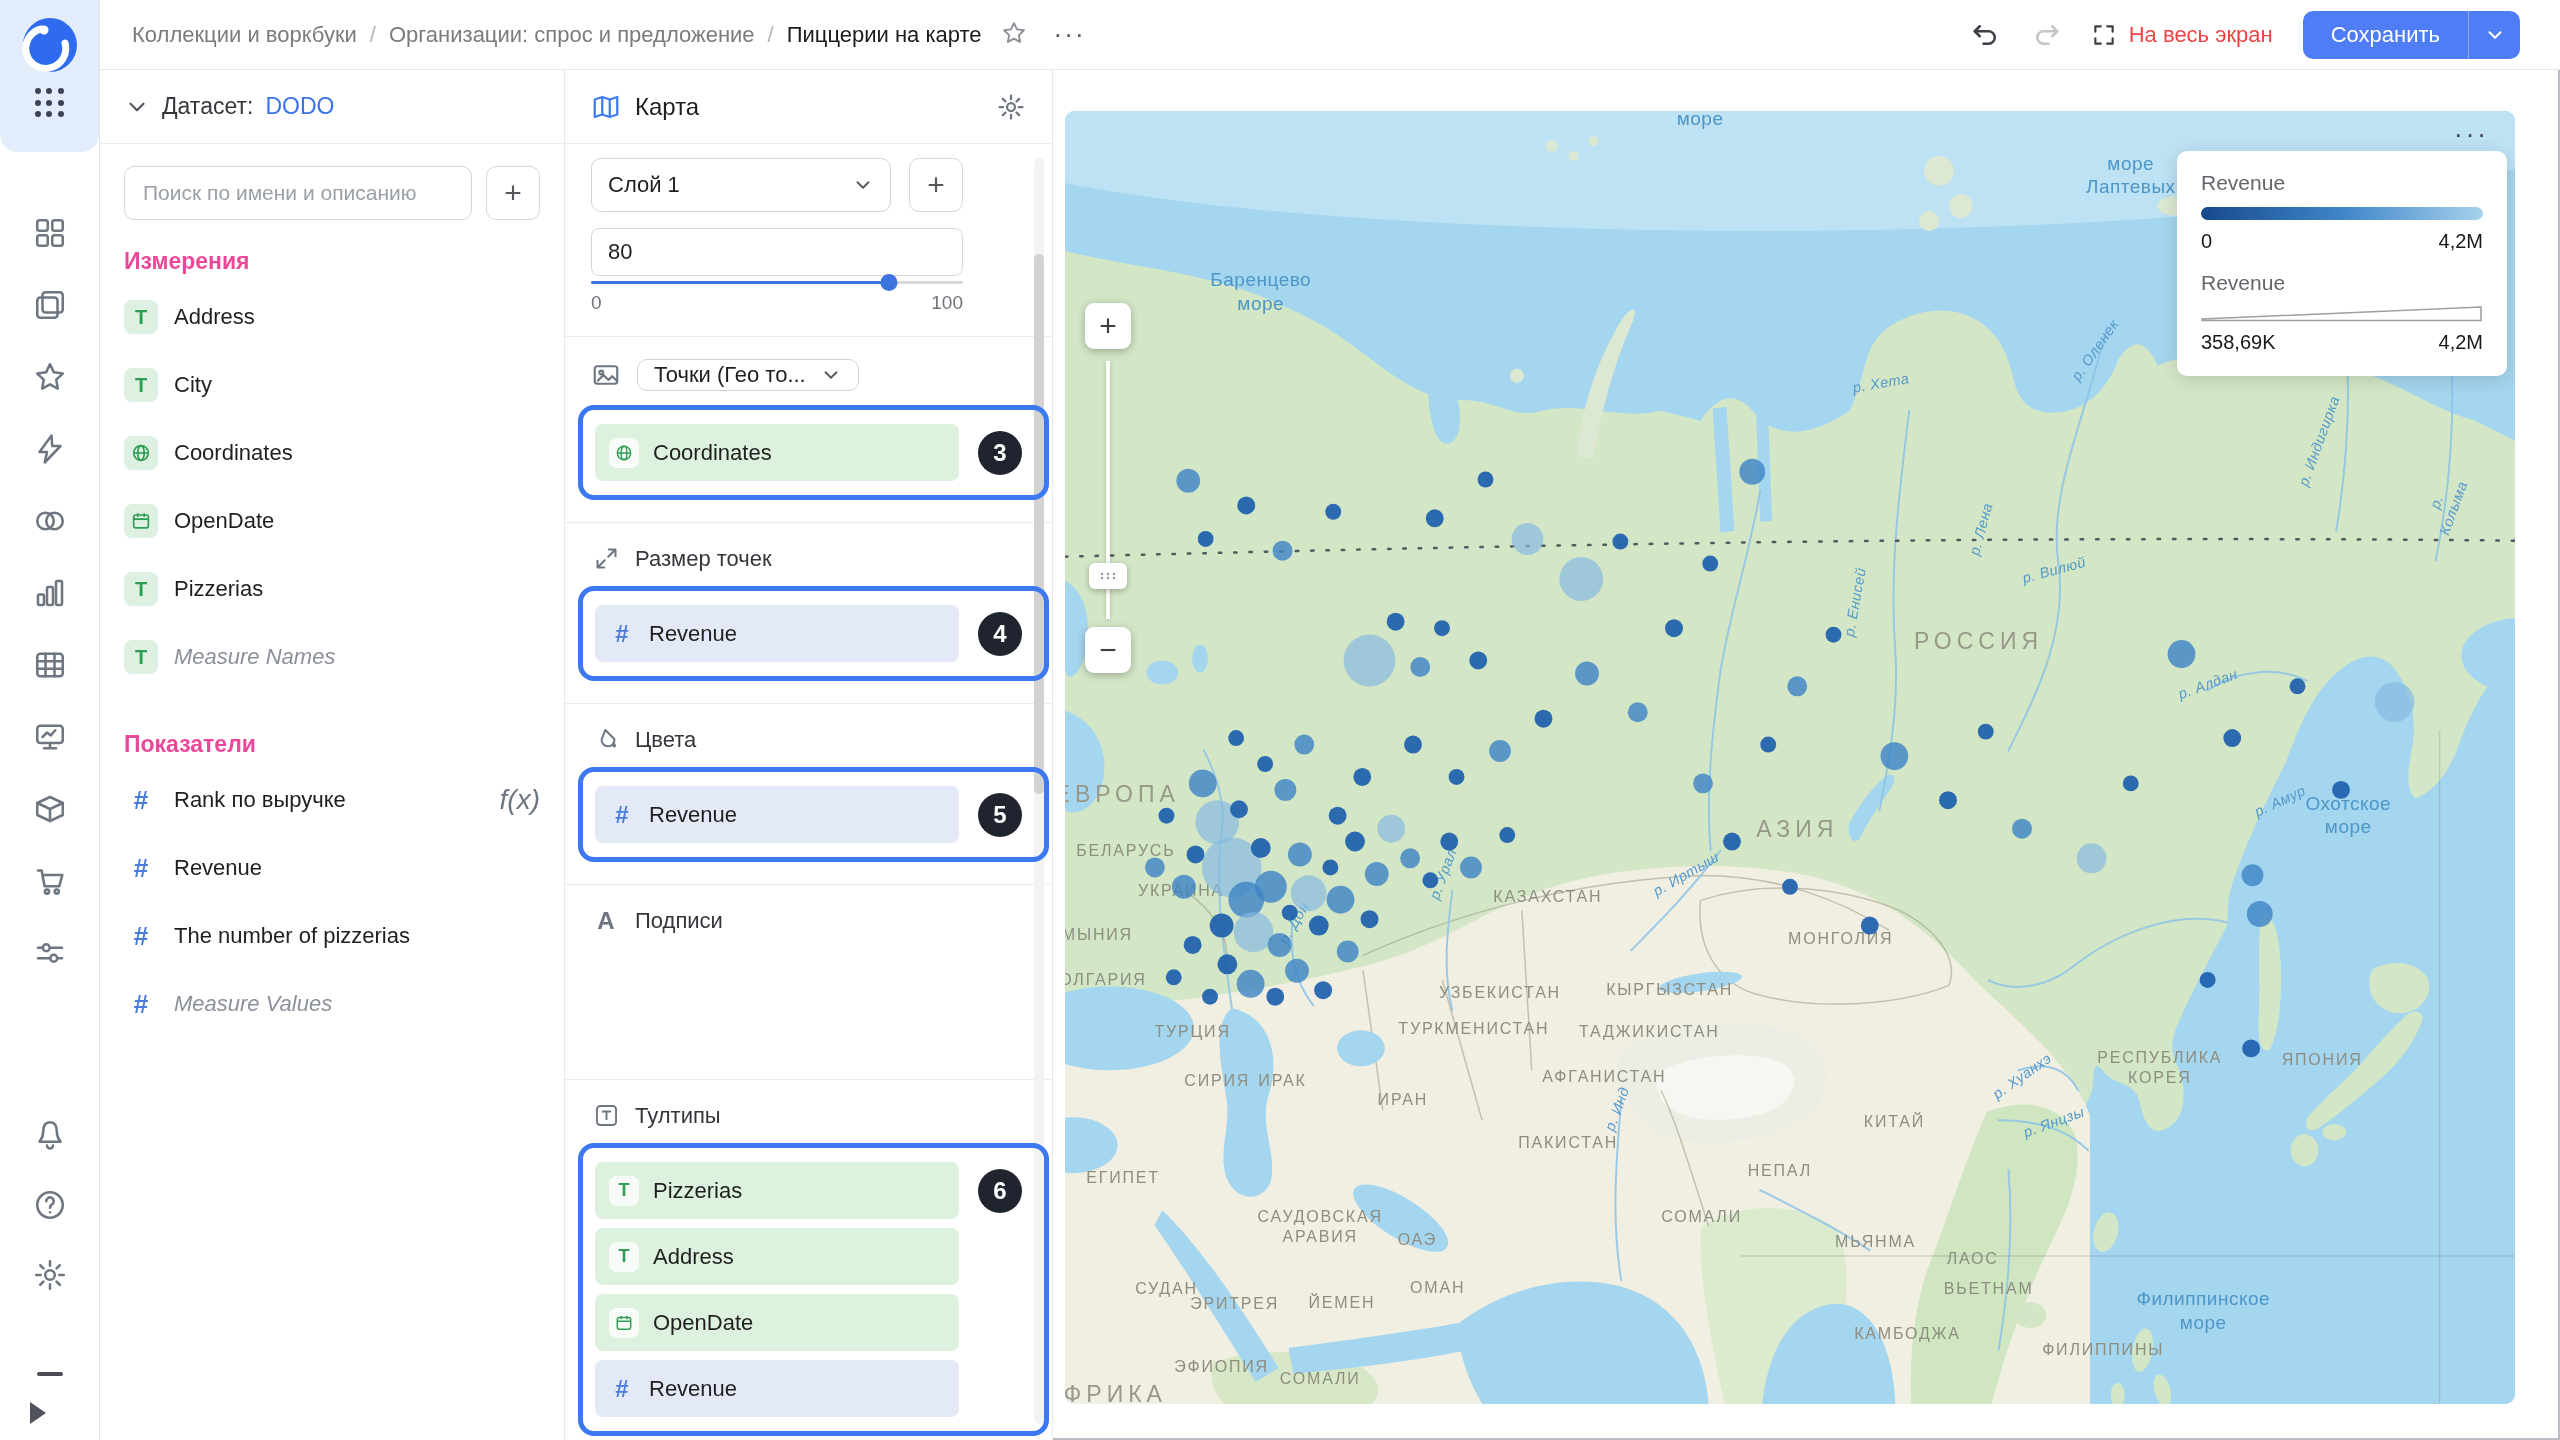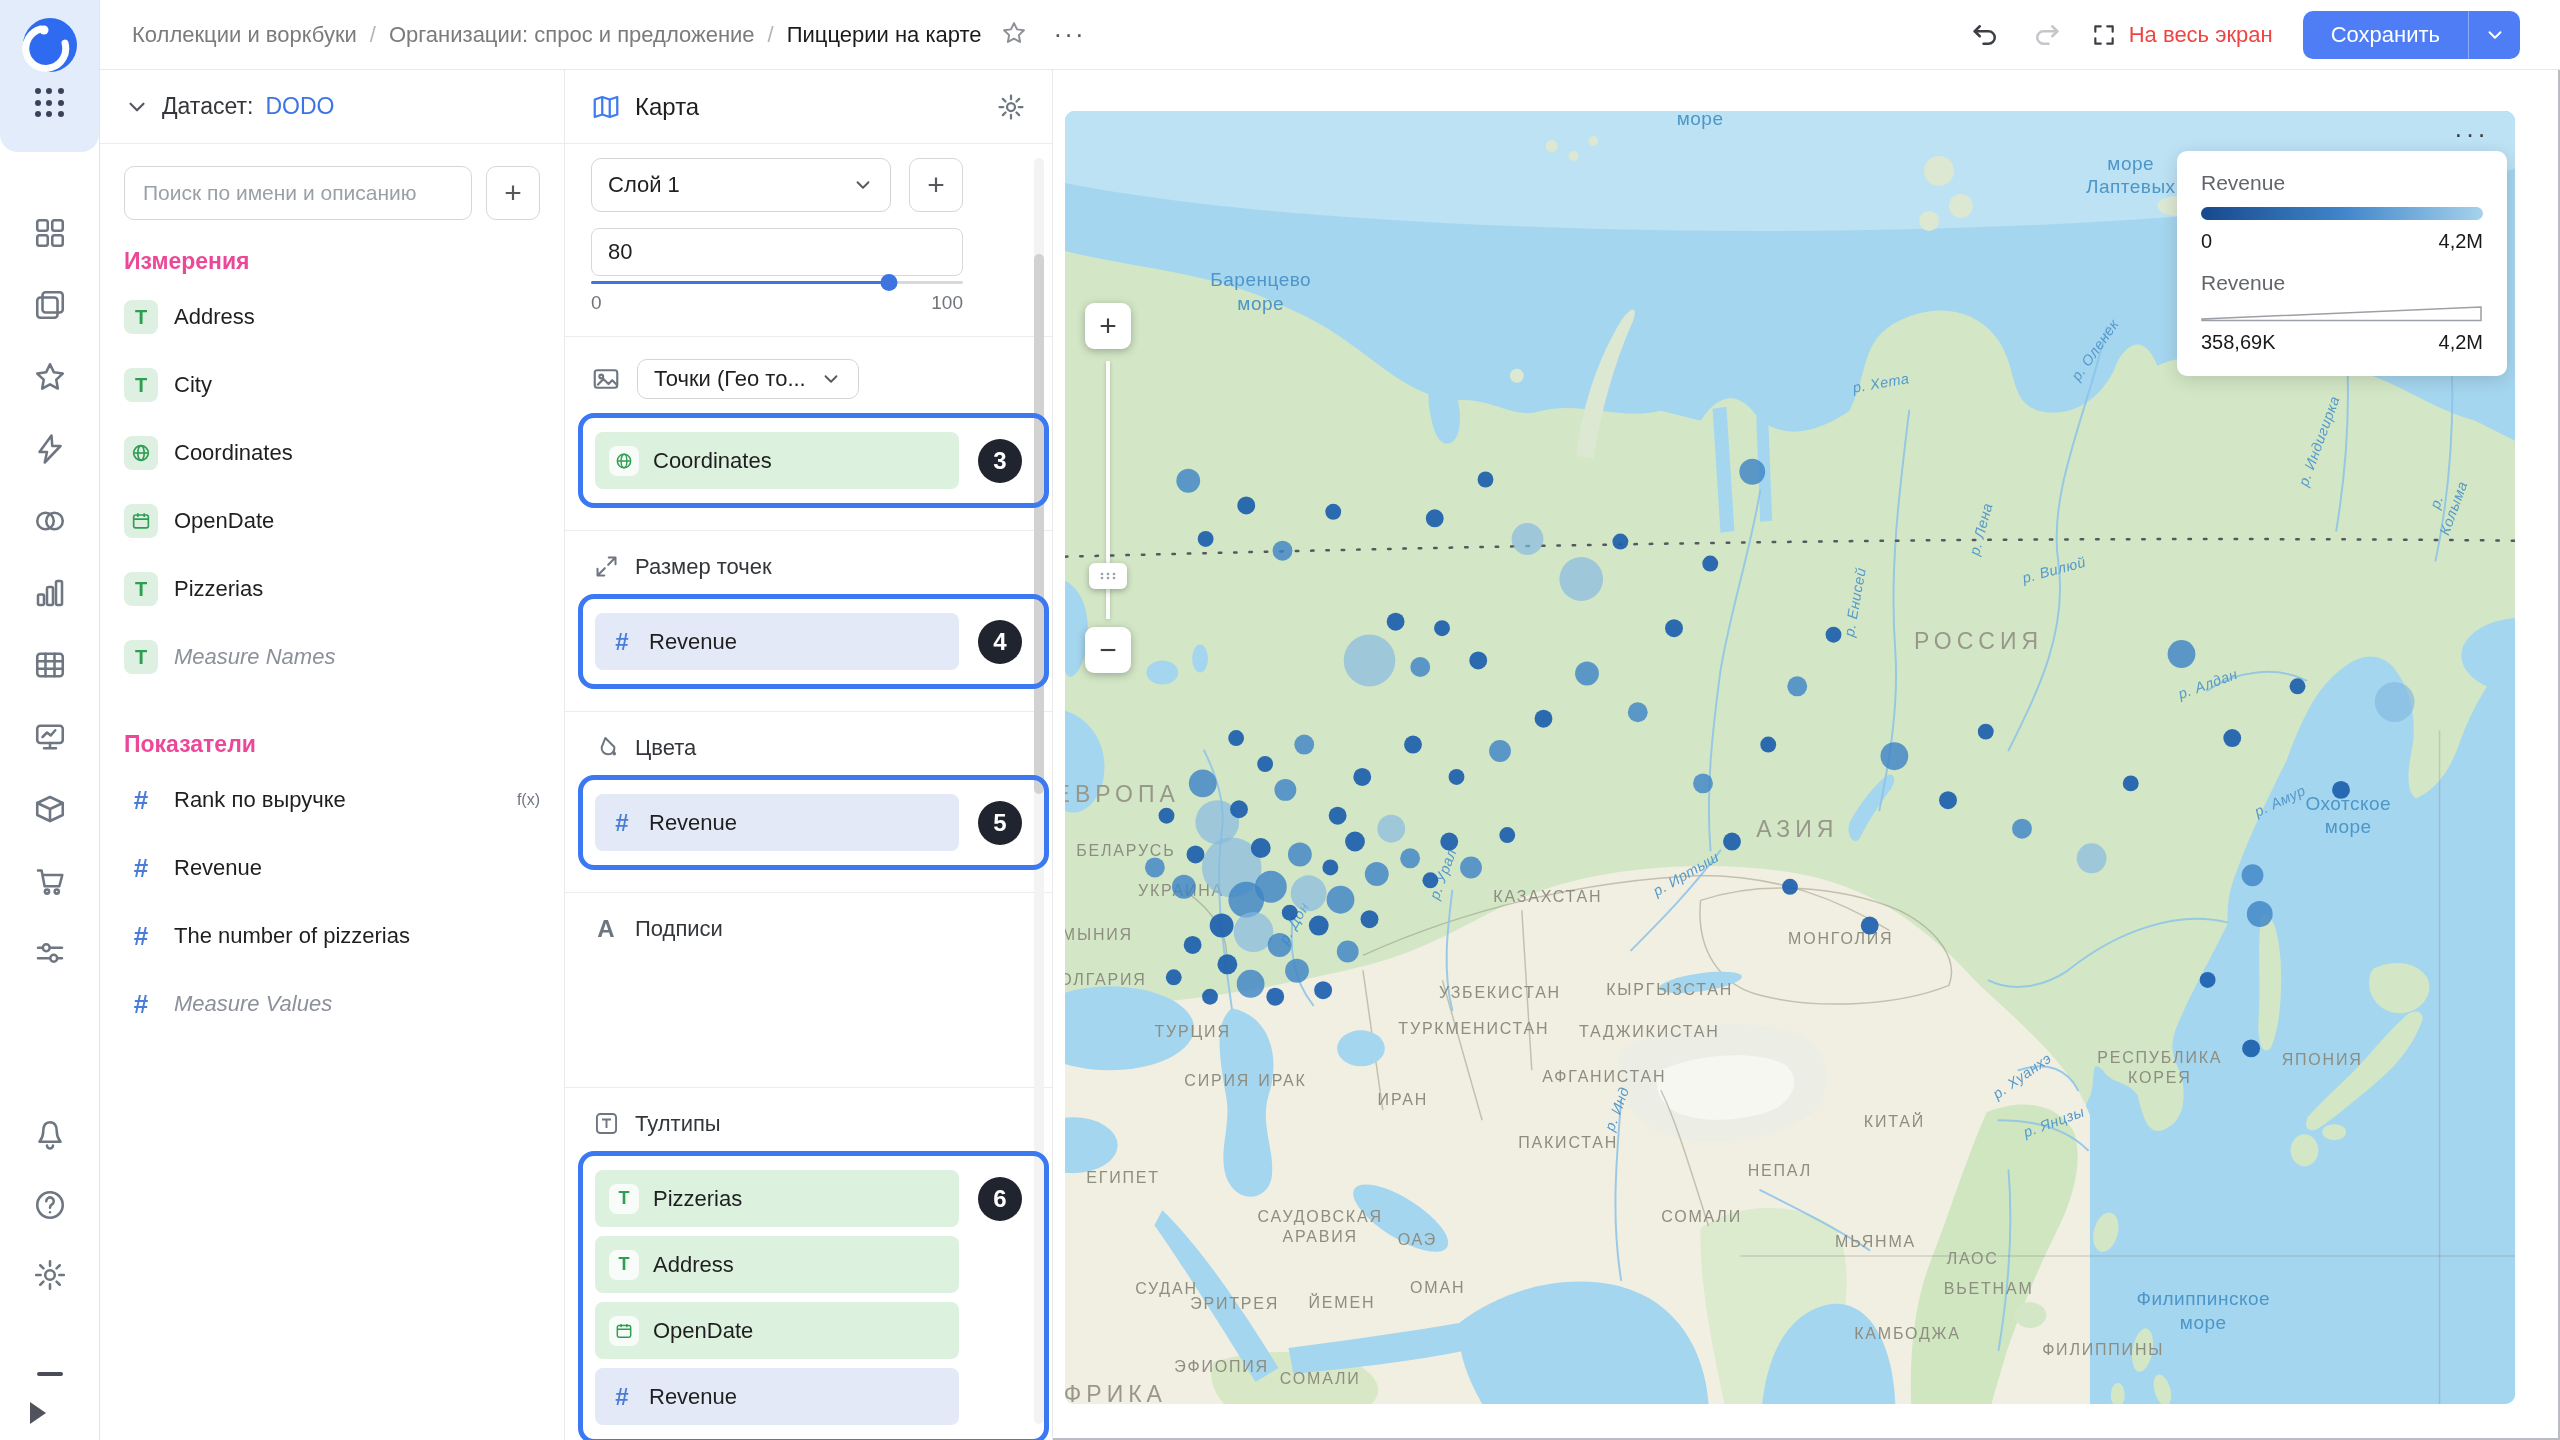--- a/index.html
+++ b/index.html
@@ -53,21 +53,21 @@
   .ds-search::placeholder{color:#9aa0a6;}
   .sq-btn{width:54px;height:54px;border:1px solid #d5d7da;border-radius:10px;background:#fff;font-size:30px;color:#55585c;display:flex;align-items:center;justify-content:center;cursor:pointer;line-height:1;}
   .ds-section-title{font-size:23px;font-weight:700;color:#ec4899;padding:28px 24px 8px;}
   .ds-section-title.second{padding-top:40px;}
   .field-row{height:68px;display:flex;align-items:center;gap:16px;padding:0 24px;cursor:grab;}
   .fi{width:34px;height:34px;border-radius:8px;background:#def0e2;color:#2f9e53;display:flex;align-items:center;justify-content:center;font-size:20px;font-weight:700;flex:none;}
   .fi svg{width:22px;height:22px;}
   .hash{width:34px;text-align:center;font-size:26px;color:#4a7dd8;font-weight:600;flex:none;}
   .field-label{font-size:22px;color:#1f1f1f;white-space:nowrap;}
   .muted .field-label{color:#8b909a;font-style:italic;}
-  .fx{margin-left:auto;color:#6e7681;font-size:16px;}
+  .fx{margin-left:auto;color:#6e7681;font-style:italic;font-size:28px;}
 
   
   .cfg-panel{position:absolute;left:565px;top:70px;width:488px;height:1370px;background:#fff;border-right:1px solid #e9e9e9;z-index:20;}
   .cfg-header{height:74px;border-bottom:1px solid #ececec;display:flex;align-items:center;padding:0 26px;gap:14px;}
   .cfg-map-ico{color:#3f7cf0;display:flex;}
   .cfg-map-ico svg{width:30px;height:30px;}
   .cfg-title{font-size:24px;font-weight:500;color:#1f1f1f;}
   .cfg-gear{margin-left:auto;color:#6e7681;cursor:pointer;display:flex;}
   .cfg-gear svg{width:30px;height:30px;}
   .cfg-body{position:relative;padding-top:14px;}
@@ -79,21 +79,21 @@
   .op-box{height:48px;border:1px solid #d8d8d8;border-radius:8px;display:flex;align-items:center;padding:0 16px;font-size:22px;color:#1f1f1f;background:#fff;}
   .op-slider{position:absolute;left:0;right:0;top:46px;height:18px;cursor:pointer;}
   .op-track{position:absolute;left:0;right:0;top:7px;height:3px;background:#d9d9d9;border-radius:2px;}
   .op-fill{position:absolute;left:0;top:7px;height:3px;background:#3d74e0;border-radius:2px;}
   .op-handle{position:absolute;top:0;width:17px;height:17px;border-radius:50%;background:#3d74e0;transform:translateX(-50%);}
   .op-labels{display:flex;justify-content:space-between;font-size:19px;color:#70757c;margin-top:16px;}
   .divider{height:1px;background:#ececec;margin:22px 0;}
   .row-geo{display:flex;align-items:center;gap:16px;padding:0 26px;}
   .geo-ico{color:#6e7681;display:flex;}
   .geo-ico svg{width:30px;height:30px;}
-  .geo-select{width:222px;height:40px;}
+  .geo-select{width:222px;height:32px;}
   .sec-head{display:flex;align-items:center;gap:14px;padding:0 26px;font-size:22px;color:#33363b;font-weight:500;margin:2px 0 14px;}
   .sec-ico{color:#6e7681;display:flex;align-items:center;justify-content:center;width:30px;}
   .sec-ico svg{width:27px;height:27px;}
   .sec-ico.letter{font-size:24px;font-weight:600;}
   .empty-zone{height:108px;}
   .callout{position:relative;margin:14px 0 0 13px;width:471px;border:5px solid #3b78f2;border-radius:16px;padding:14px 0 14px 12px;background:transparent;z-index:5;}
   .badge{position:absolute;right:22px;top:50%;transform:translateY(-50%);width:44px;height:44px;border-radius:50%;background:#20242e;color:#fff;font-size:24px;font-weight:700;display:flex;align-items:center;justify-content:center;}
   .callout.multi .badge{top:43px;}
   .chip{height:57px;border-radius:8px;display:flex;align-items:center;gap:14px;padding:0 14px;font-size:22px;color:#1f1f1f;width:364px;cursor:grab;}
   .chip.green{background:#ddf1df;}

